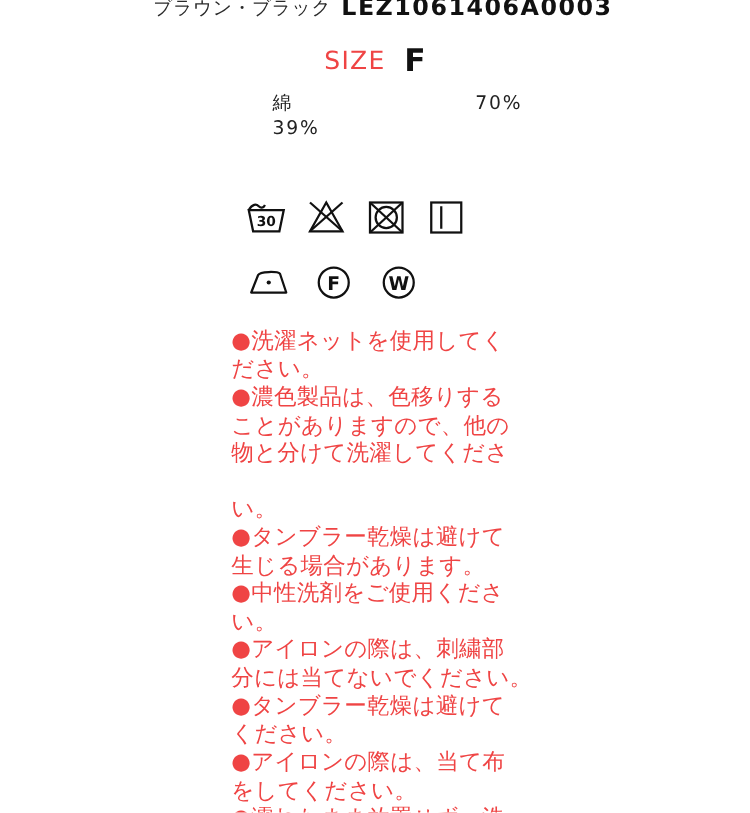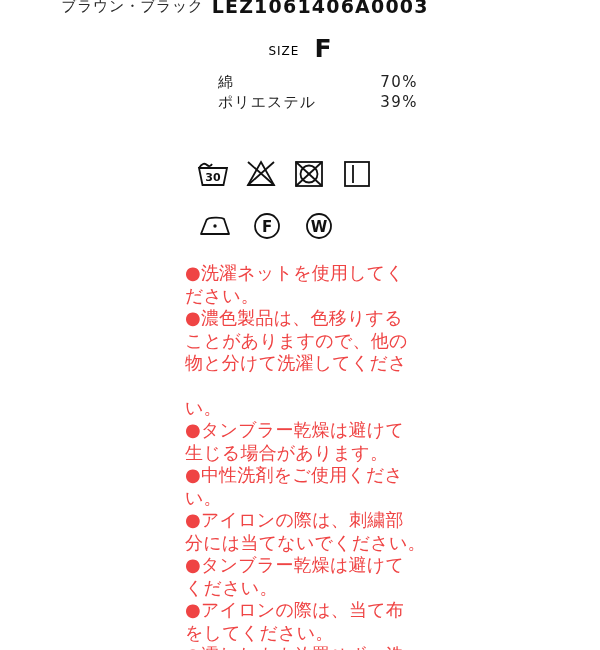--- a/index.html
+++ b/index.html
@@ -23,21 +23,21 @@
 
   
   .top-row {
     position: absolute;
     top: 0px;
     left: 0px;
     width: 490px;
     height: 24px;
     display: flex;
     align-items: flex-start;
-    justify-content: center;
+    justify-content: flex-end;
   }
   .color-code {
     font-size: 15px;
     letter-spacing: 0.5px;
     color: #2a2a2a;
     white-space: nowrap;
     margin-right: 8px;
     position: relative;
     top: -3px;
   }
@@ -53,23 +53,23 @@
 
   .size-row {
     position: absolute;
     top: 32px;
     left: 0;
     width: 600px;
     text-align: center;
     white-space: nowrap;
   }
   .size-label {
-    font-size: 12px;
+    font-size: 20px;
     letter-spacing: 1px;
-    color: #000000;
+    color: #ef4444;
   }
   .size-value {
     font-size: 25px;
     font-weight: bold;
     margin-left: 10px;
     color: #111;
     position: relative;
     top: 2px;
   }
 
@@ -145,21 +145,20 @@
     <span class="size-label">SIZE</span>
     <span class="size-value">F</span>
   </div>
 
   <div class="composition">
     <div class="comp-row">
       <span class="comp-name">綿</span>
       <span class="comp-val">70%</span>
     </div>
     <div class="comp-row">
-      <span class="comp-name">ポリエステル</span>
       <span class="comp-val">39%</span>
     </div>
   </div>
 
   <div class="symbols">
 
     <div class="sym-row row1">
 
       <span class="sym">
         <svg width="34" height="34" viewBox="0 0 34 34">

